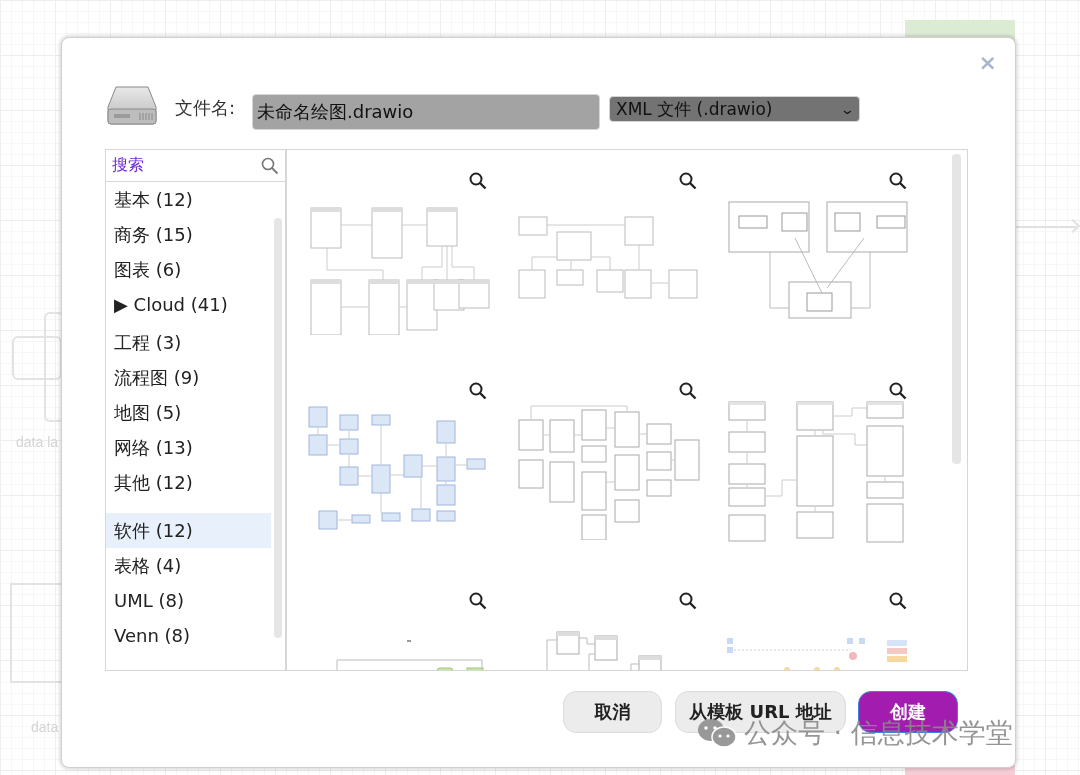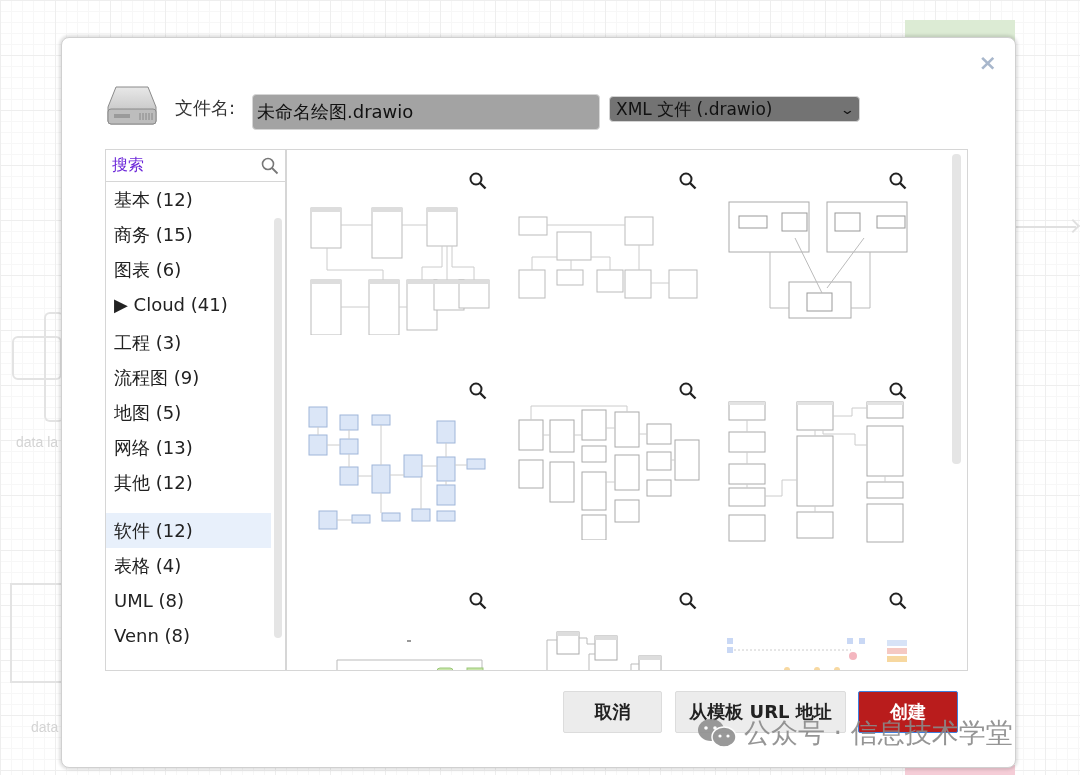--- a/index.html
+++ b/index.html
@@ -68,25 +68,25 @@
     position: absolute; left: 224px; top: 111px; width: 682px; height: 522px;
     border: 1px solid #d6d6d6; background: #fff; overflow: hidden;
   }
   .gal-scroll { position: absolute; right: 6px; top: 4px; width: 9px; height: 310px; background: #e5e5e5; border-radius: 4px; }
   .thumb { position: absolute; width: 205px; height: 200px; }
   .mag { position: absolute; font-size: 22px; color: #222; line-height: 1; }
   .mag svg { display: block; }
   .thumb svg.diagram { position: absolute; }
 
   .btn {
-    position: absolute; top: 653px; height: 42px; border-radius: 2px; font-size: 18px; font-weight: bold;
+    position: absolute; top: 653px; height: 42px; border-radius: 13px; font-size: 18px; font-weight: bold;
     display: flex; align-items: center; justify-content: center; cursor: pointer;
   }
   .btn.gray { background: #ececec; border: 1px solid #dcdcdc; color: #222; }
-  .btn.blue { background: #b91c1c; color: #fff; border: 1px solid #3f80de; }
+  .btn.blue { background: #a21caf; color: #fff; border: 1px solid #3f80de; }
 
   .watermark {
     position: absolute; left: 696px; top: 715px; font-size: 27px; color: #8a8a8a;
     display: flex; align-items: center; gap: 6px; font-family: "DejaVu Sans", sans-serif;
     pointer-events: none; opacity: 0.9;
   }
 </style>
 </head>
 <body>
 

